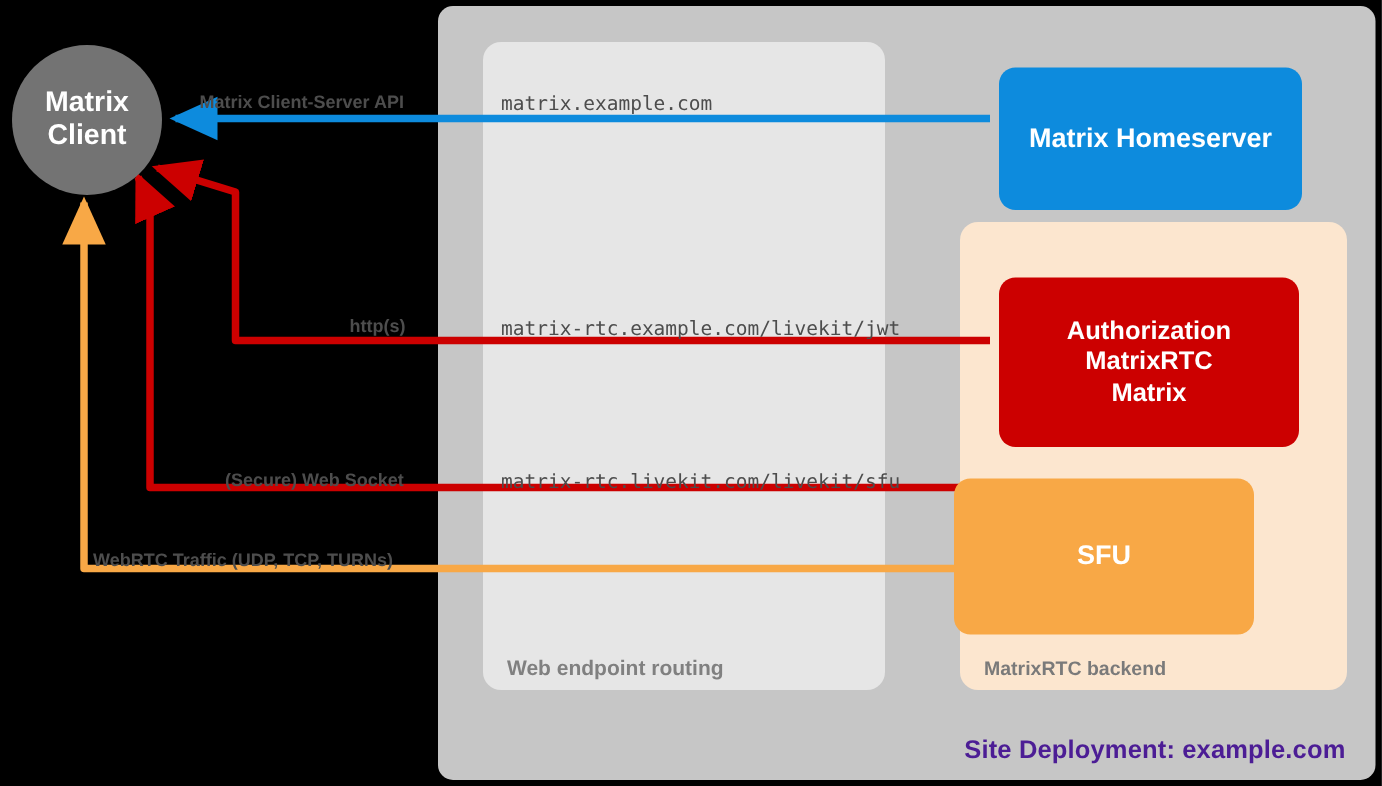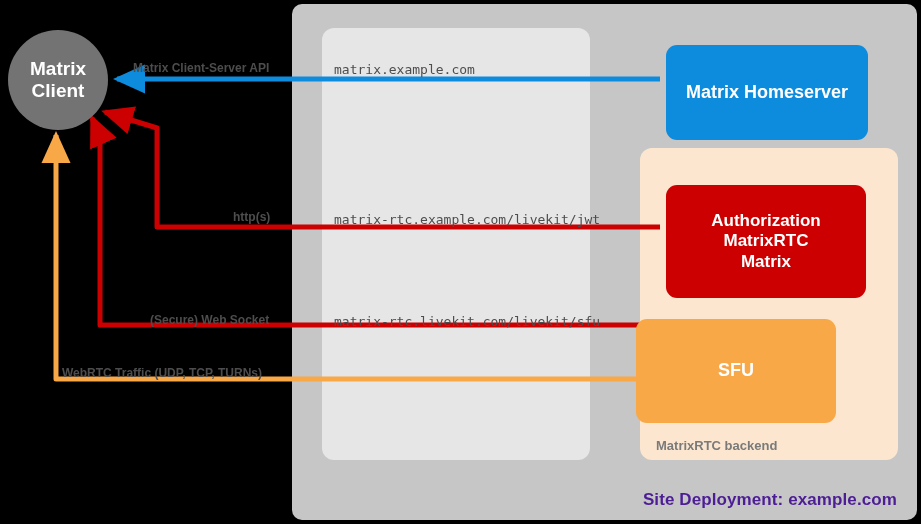--- a/index.html
+++ b/index.html
@@ -162,20 +162,21 @@
 </head>
 <body>
 
 <div id="canvas">
 
   <div class="site-container">
     <div class="site-title">Site Deployment: example.com</div>
   </div>
 
   <div class="routing-box"></div>
+  <div class="routing-title">Web endpoint routing</div>
 
   <div class="backend-box"></div>
   <div class="backend-title">MatrixRTC backend</div>
 
   <svg id="arrows" viewBox="0 0 921 524">
     <defs>
       <marker id="ah-blue" markerWidth="7" markerHeight="7" refX="5.6" refY="3.1" orient="auto">
         <path d="M0,0.2 L6.4,3.1 L0,6 z" fill="#0d8bdd"></path>
       </marker>
       <marker id="ah-red" markerWidth="7" markerHeight="7" refX="5.6" refY="3.1" orient="auto">

